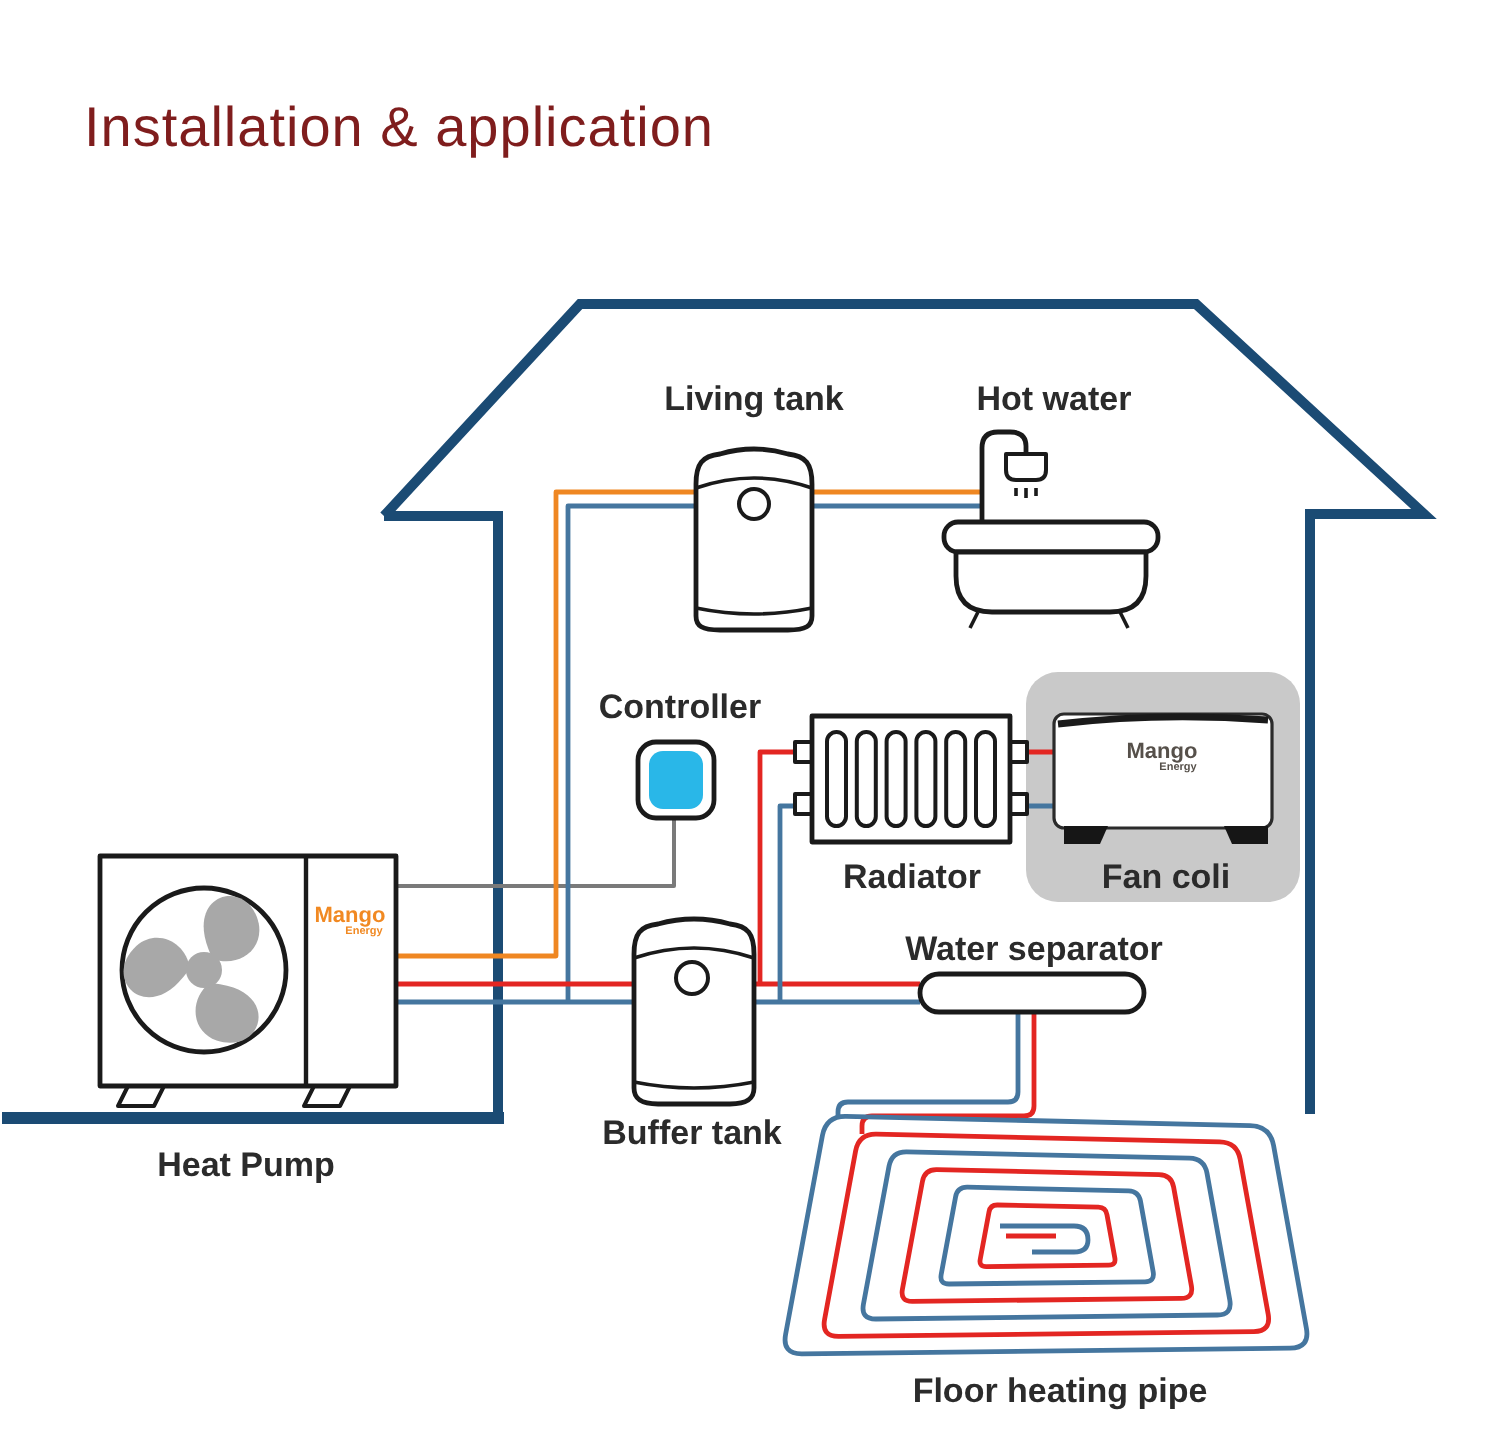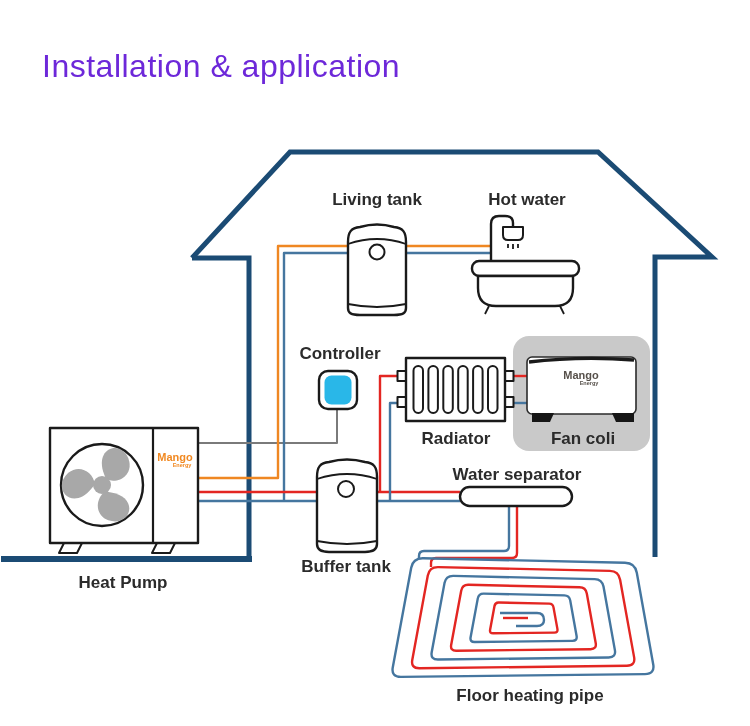--- a/index.html
+++ b/index.html
@@ -3,22 +3,22 @@
 <meta charset="utf-8">
 <style>
   :root{
     --navy:#1b4b74; --orange:#ef8722; --red:#e32622; --blue:#45769f;
     --cyan:#29b7e8; --wire:#7a7a7a; --ink:#1a1a1a; --text:#2b2b2b;
     --fancoil-bg:#c9c9c9; --fan-gray:#a8a8a8; --logo-orange:#f18922;
   }
   html,body{margin:0;padding:0;background:#ffffff;}
   .stage{position:relative;width:750px;height:726px;background:#fff;overflow:hidden;
          font-family:"Liberation Sans",sans-serif;}
-  h1.title{position:absolute;left:42px;top:48px;margin:0;font-size:32px;font-weight:500;
-           color:#6d28d9;letter-spacing:.5px;font-family:"Liberation Sans",sans-serif;text-align:center;}
+  h1.title{position:absolute;left:42px;top:48px;margin:0;font-size:28px;font-weight:500;
+           color:#7f1d1d;letter-spacing:.5px;font-family:"Liberation Sans",sans-serif;text-align:center;}
   svg{position:absolute;left:0;top:0;}
   
   .house{fill:none;stroke:var(--navy);stroke-width:5;stroke-linejoin:miter;}
   .ground{fill:none;stroke:var(--navy);stroke-width:6;}
   .pipe{fill:none;stroke-width:2.4;stroke-linejoin:round;}
   .p-orange{stroke:var(--orange);}
   .p-red{stroke:var(--red);}
   .p-blue{stroke:var(--blue);}
   .p-wire{stroke:var(--wire);stroke-width:2;}
   .outline{fill:#ffffff;stroke:var(--ink);stroke-width:2.4;stroke-linejoin:round;}

